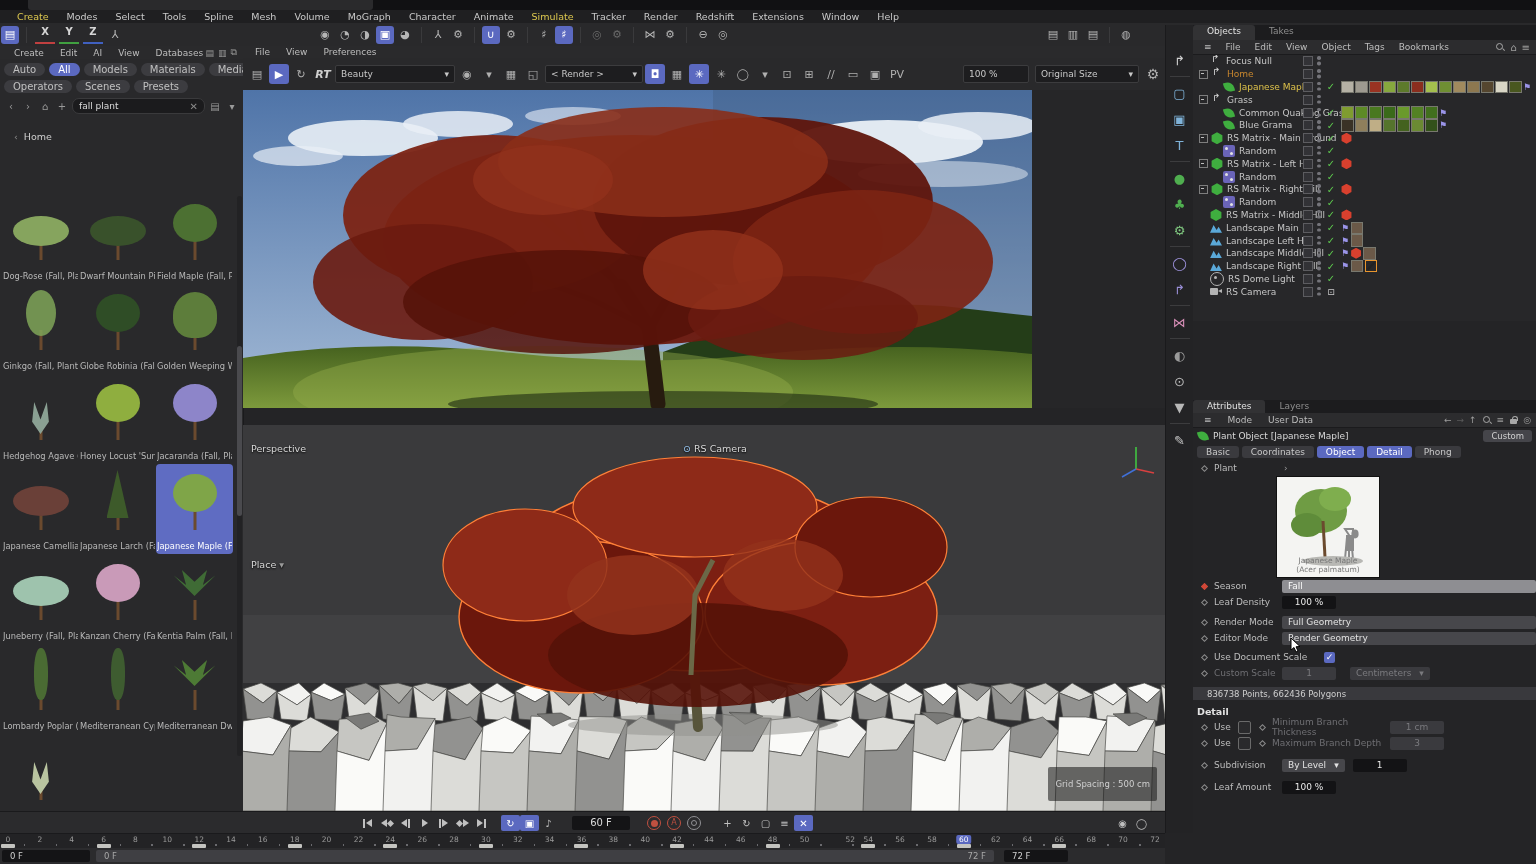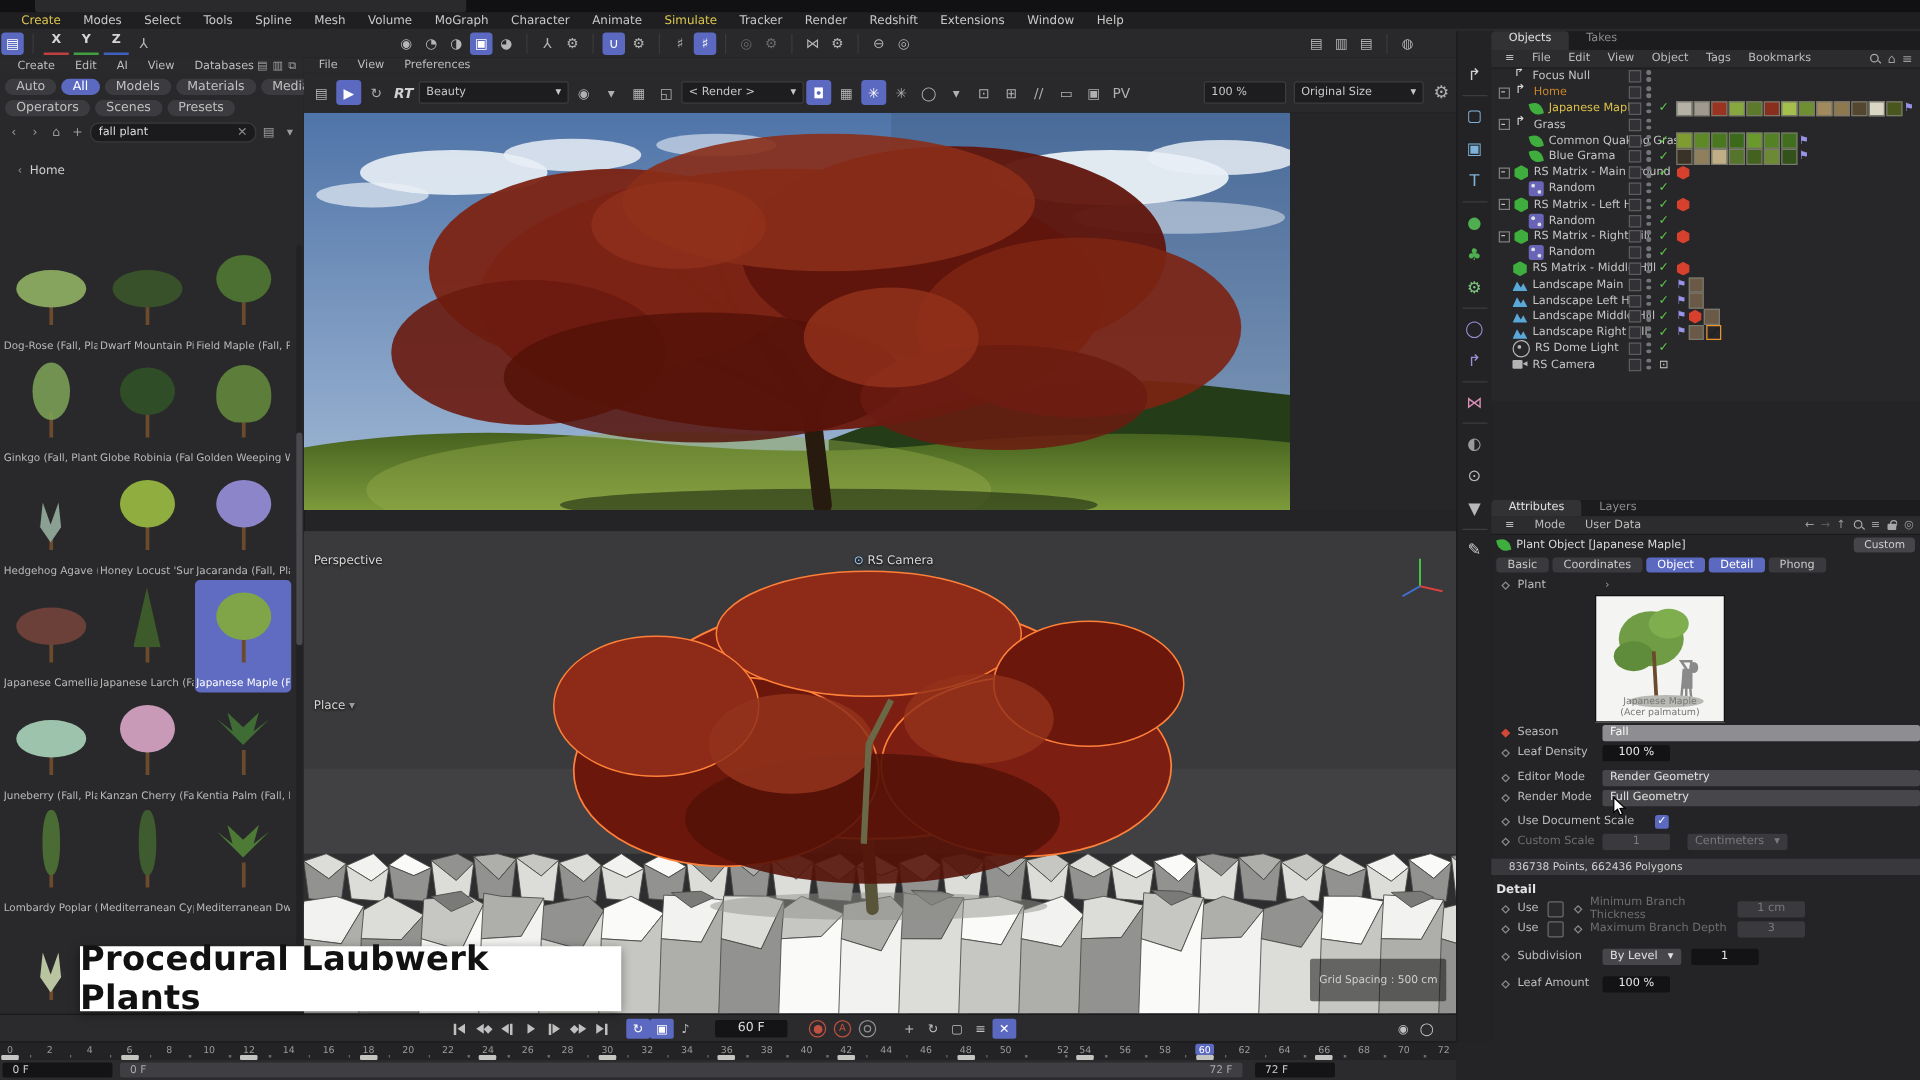--- a/index.html
+++ b/index.html
@@ -1067,30 +1067,30 @@
           </span>
       </div>
       <div class="arow">
         <span class="dia"></span>
           <span class="alabel">Leaf Density</span>
         <span class="afield">100 %</span>
       </div>
       <div style="height:4px"></div>
       <div class="arow">
         <span class="dia"></span>
+          <span class="alabel">Render Mode</span>
+        <span class="abar">
+            <span>Full Geometry</span>
+          </span>
+      </div>
+      <div class="arow">
+        <span class="dia"></span>
           <span class="alabel">Editor Mode</span>
         <span class="abar">
             <span>Render Geometry</span>
-          </span>
-      </div>
-      <div class="arow">
-        <span class="dia"></span>
-          <span class="alabel">Render Mode</span>
-        <span class="abar">
-            <span>Full Geometry</span>
           </span>
       </div>
       <div style="height:3px"></div>
       <div class="arow">
         <span class="dia"></span>
           <span class="alabel" style="width:110px">Use Document Scale</span>
         <span class="cbx">✓</span>
       </div>
       <div class="arow dimtxt">
         <span class="dia"></span>
@@ -1276,21 +1276,18 @@
     </div>
   <div id="rangebar">
     <span class="rfield" style="margin-left:2px">0 F</span>
     <span id="rangetrack">
       <span class="rin">0 F</span>
       <span class="rout">72 F</span>
     </span>
     <span class="rfield" style="width:56px;margin-left:10px">72 F</span>
   </div>
 
-  <div class="abs" id="caption">
-    <span>Procedural Laubwerk Plants</span>
-  </div>
   <div class="abs" id="cursor">
     <svg width="12" height="17" viewBox="0 0 12 17">
         <path d="M1,1 L1,13 L4,10.5 L6,15 L8,14 L6,9.8 L10,9.5 Z" fill="#fff" stroke="#000" stroke-width="1"></path>
       </svg>
   </div>
 </div>
 
 </body></html>

